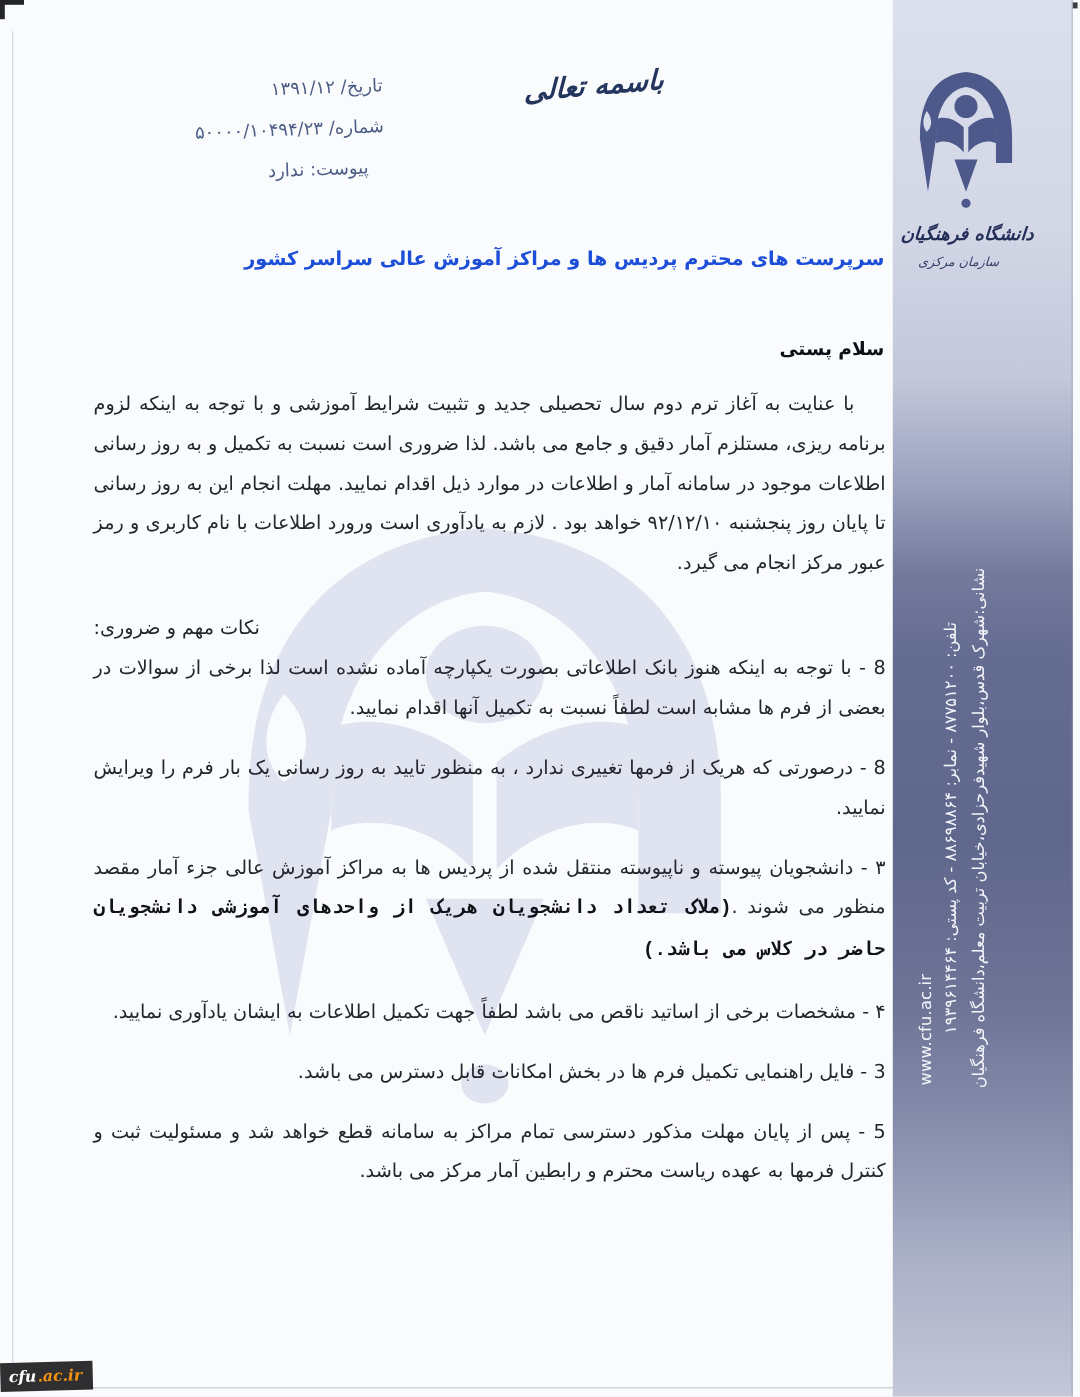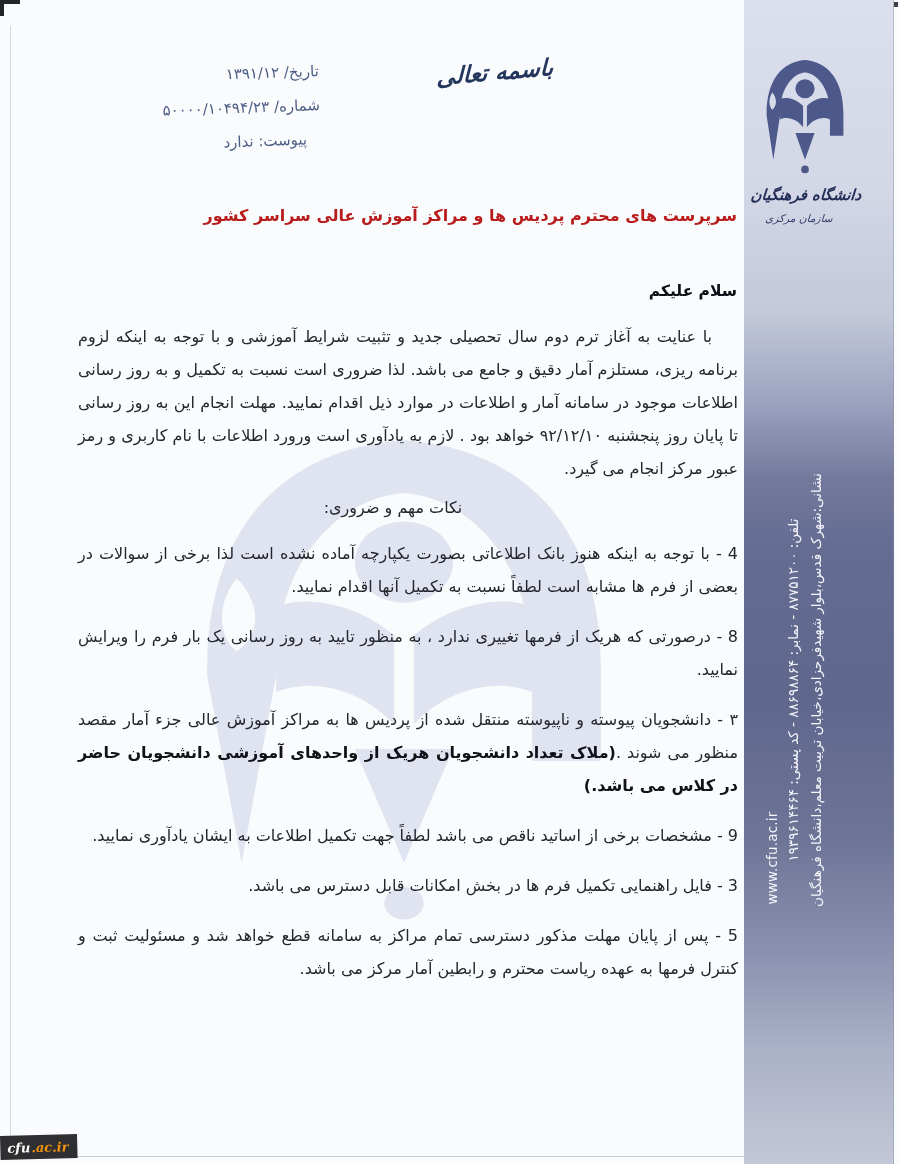--- a/index.html
+++ b/index.html
@@ -54,34 +54,34 @@
   .meta .attachment{padding-left:0;padding-right:14px;}
   .besmellah{
     position:absolute;left:410px;top:58px;width:170px;text-align:center;
     font-family:"DejaVu Serif", serif;font-style:italic;font-weight:bold;
     font-size:23px;color:#24365e;transform:rotate(-5deg) skewX(-6deg);
   }
 
   
   .recipient{
     position:absolute;right:163px;top:206px;direction:rtl;white-space:nowrap;
-    font-weight:bold;font-size:16px;color:#b91c1c;z-index:2;
+    font-weight:bold;font-size:16px;color:#1d4ed8;z-index:2;
   }
   .salutation{
     position:absolute;right:163px;top:282px;direction:rtl;
     font-weight:bold;font-size:15.5px;color:#0b0e14;z-index:2;
   }
   .body{
     position:absolute;left:78px;top:320px;width:660px;direction:rtl;z-index:2;
     font-size:16px;line-height:33px;color:#23262c;text-align:justify;
   }
-  .body p.intro{text-indent:26px;margin-bottom:6px;}
-  .body p.notes-title{text-align:center;padding-right:30px;margin-bottom:13px;}
+  .body p.intro{text-indent:26px;margin-bottom:21px;}
+  .body p.notes-title{text-align:left;padding-right:30px;margin-bottom:1px;}
   .body p.note{margin-bottom:17px;}
-  .body .bold{font-weight:bold;color:#101218;}
+  .body .bold{font-weight:bold;color:#101218;font-family:Liberation Mono, monospace;}
 
   
   .badge{
     position:absolute;left:0;top:1136px;height:24px;padding:0 9px 0 7px;
     background:#2f2f31;display:flex;align-items:center;gap:1px;z-index:3;
     transform:rotate(-1.5deg);transform-origin:left top;
     font-family:"DejaVu Serif", serif;font-style:italic;font-weight:bold;font-size:13px;
   }
   .badge .prefix{color:#ffffff;}
   .badge .suffix{color:#f29312;}
@@ -129,29 +129,29 @@
   <div class="band-line band-web">www.cfu.ac.ir</div>
 
   <div class="meta">
     <div>تاریخ/ ۱۳۹۱/۱۲</div>
     <div>شماره/ ۵۰۰۰۰/۱۰۴۹۴/۲۳</div>
     <div class="attachment">پیوست: ندارد</div>
   </div>
   <div class="besmellah">باسمه تعالی</div>
 
   <div class="recipient">سرپرست های محترم پردیس ها و مراکز آموزش عالی سراسر کشور</div>
-  <div class="salutation">سلام علیکم</div>
+  <div class="salutation">سلام پستی</div>
 
   <div class="body">
     <p class="intro">با عنایت به آغاز ترم دوم سال تحصیلی جدید و تثبیت شرایط آموزشی و با توجه به اینکه لزوم برنامه ریزی، مستلزم آمار دقیق و جامع می باشد. لذا ضروری است نسبت به تکمیل و به روز رسانی اطلاعات موجود در سامانه آمار و اطلاعات در موارد ذیل اقدام نمایید. مهلت انجام این به روز رسانی تا پایان روز پنجشنبه ۹۲/۱۲/۱۰ خواهد بود . لازم به یادآوری است ورورد اطلاعات با نام کاربری و رمز عبور مرکز انجام می گیرد.</p>
     <p class="notes-title">نکات مهم و ضروری:</p>
-    <p class="note">4 - با توجه به اینکه هنوز بانک اطلاعاتی بصورت یکپارچه آماده نشده است لذا برخی از سوالات در بعضی از فرم ها مشابه است لطفاً نسبت به تکمیل آنها اقدام نمایید.</p>
+    <p class="note">8 - با توجه به اینکه هنوز بانک اطلاعاتی بصورت یکپارچه آماده نشده است لذا برخی از سوالات در بعضی از فرم ها مشابه است لطفاً نسبت به تکمیل آنها اقدام نمایید.</p>
     <p class="note">8 - درصورتی که هریک از فرمها تغییری ندارد ، به منظور تایید به روز رسانی  یک بار فرم را ویرایش نمایید.</p>
     <p class="note"><span>۳ - دانشجویان پیوسته و ناپیوسته منتقل شده از پردیس ها به مراکز آموزش عالی جزء آمار مقصد منظور می شوند .</span><span class="bold">(ملاک تعداد دانشجویان هریک از واحدهای آموزشی دانشجویان حاضر در کلاس می باشد.)</span></p>
-    <p class="note">9 - مشخصات برخی از اساتید ناقص می باشد لطفاً جهت تکمیل اطلاعات به ایشان یادآوری نمایید.</p>
+    <p class="note">۴ - مشخصات برخی از اساتید ناقص می باشد لطفاً جهت تکمیل اطلاعات به ایشان یادآوری نمایید.</p>
     <p class="note">3 - فایل راهنمایی تکمیل فرم ها در بخش امکانات قابل دسترس می باشد.</p>
     <p class="note">5 - پس از پایان مهلت مذکور دسترسی تمام مراکز به سامانه قطع خواهد شد و مسئولیت ثبت و کنترل فرمها به عهده ریاست محترم و رابطین آمار مرکز می باشد.</p>
   </div>
 
   <div class="badge">
     <span class="prefix">cfu</span>
     <span class="suffix">.ac.ir</span>
   </div>
 
 </div>

